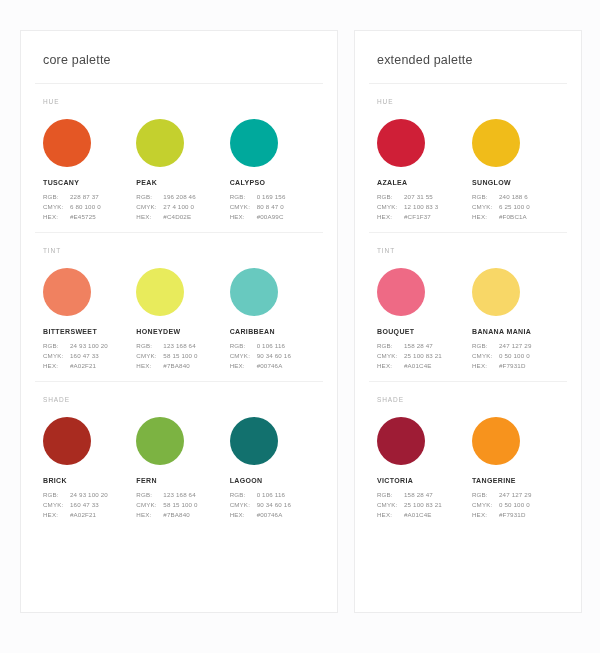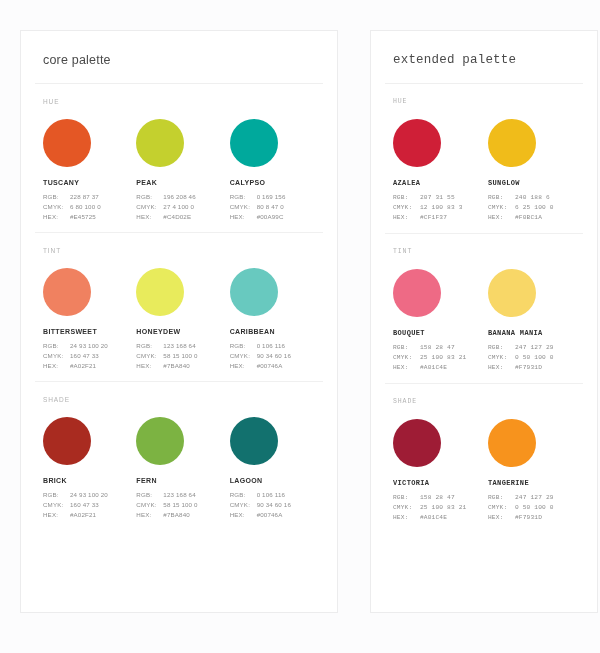--- a/index.html
+++ b/index.html
@@ -11,35 +11,35 @@
 
   body {
     background: #fcfcfd;
     font-family: "Liberation Sans", sans-serif;
     color: #3b3b3b;
     overflow: hidden;
   }
 
   .board {
     display: flex;
-    gap: 32px;
+    gap: 16px;
     padding: 30px 20px 40px 20px;
     height: 100%;
     align-items: flex-start;
   }
 
   .card {
     background: #ffffff;
     border: 1px solid #ececed;
     padding: 22px 14px 12px 14px;
     height: 583px;
   }
 
   .card.core { width: 318px; }
-  .card.extended { width: 228px; font-family: Liberation Mono, monospace; }
+  .card.extended { width: 228px; }
 
   .card-title {
     font-size: 12.5px;
     font-weight: 400;
     color: #4a4a4a;
     letter-spacing: 0.2px;
     padding-left: 8px;
     padding-bottom: 16px;
     border-bottom: 1px solid #efefef;
   }

